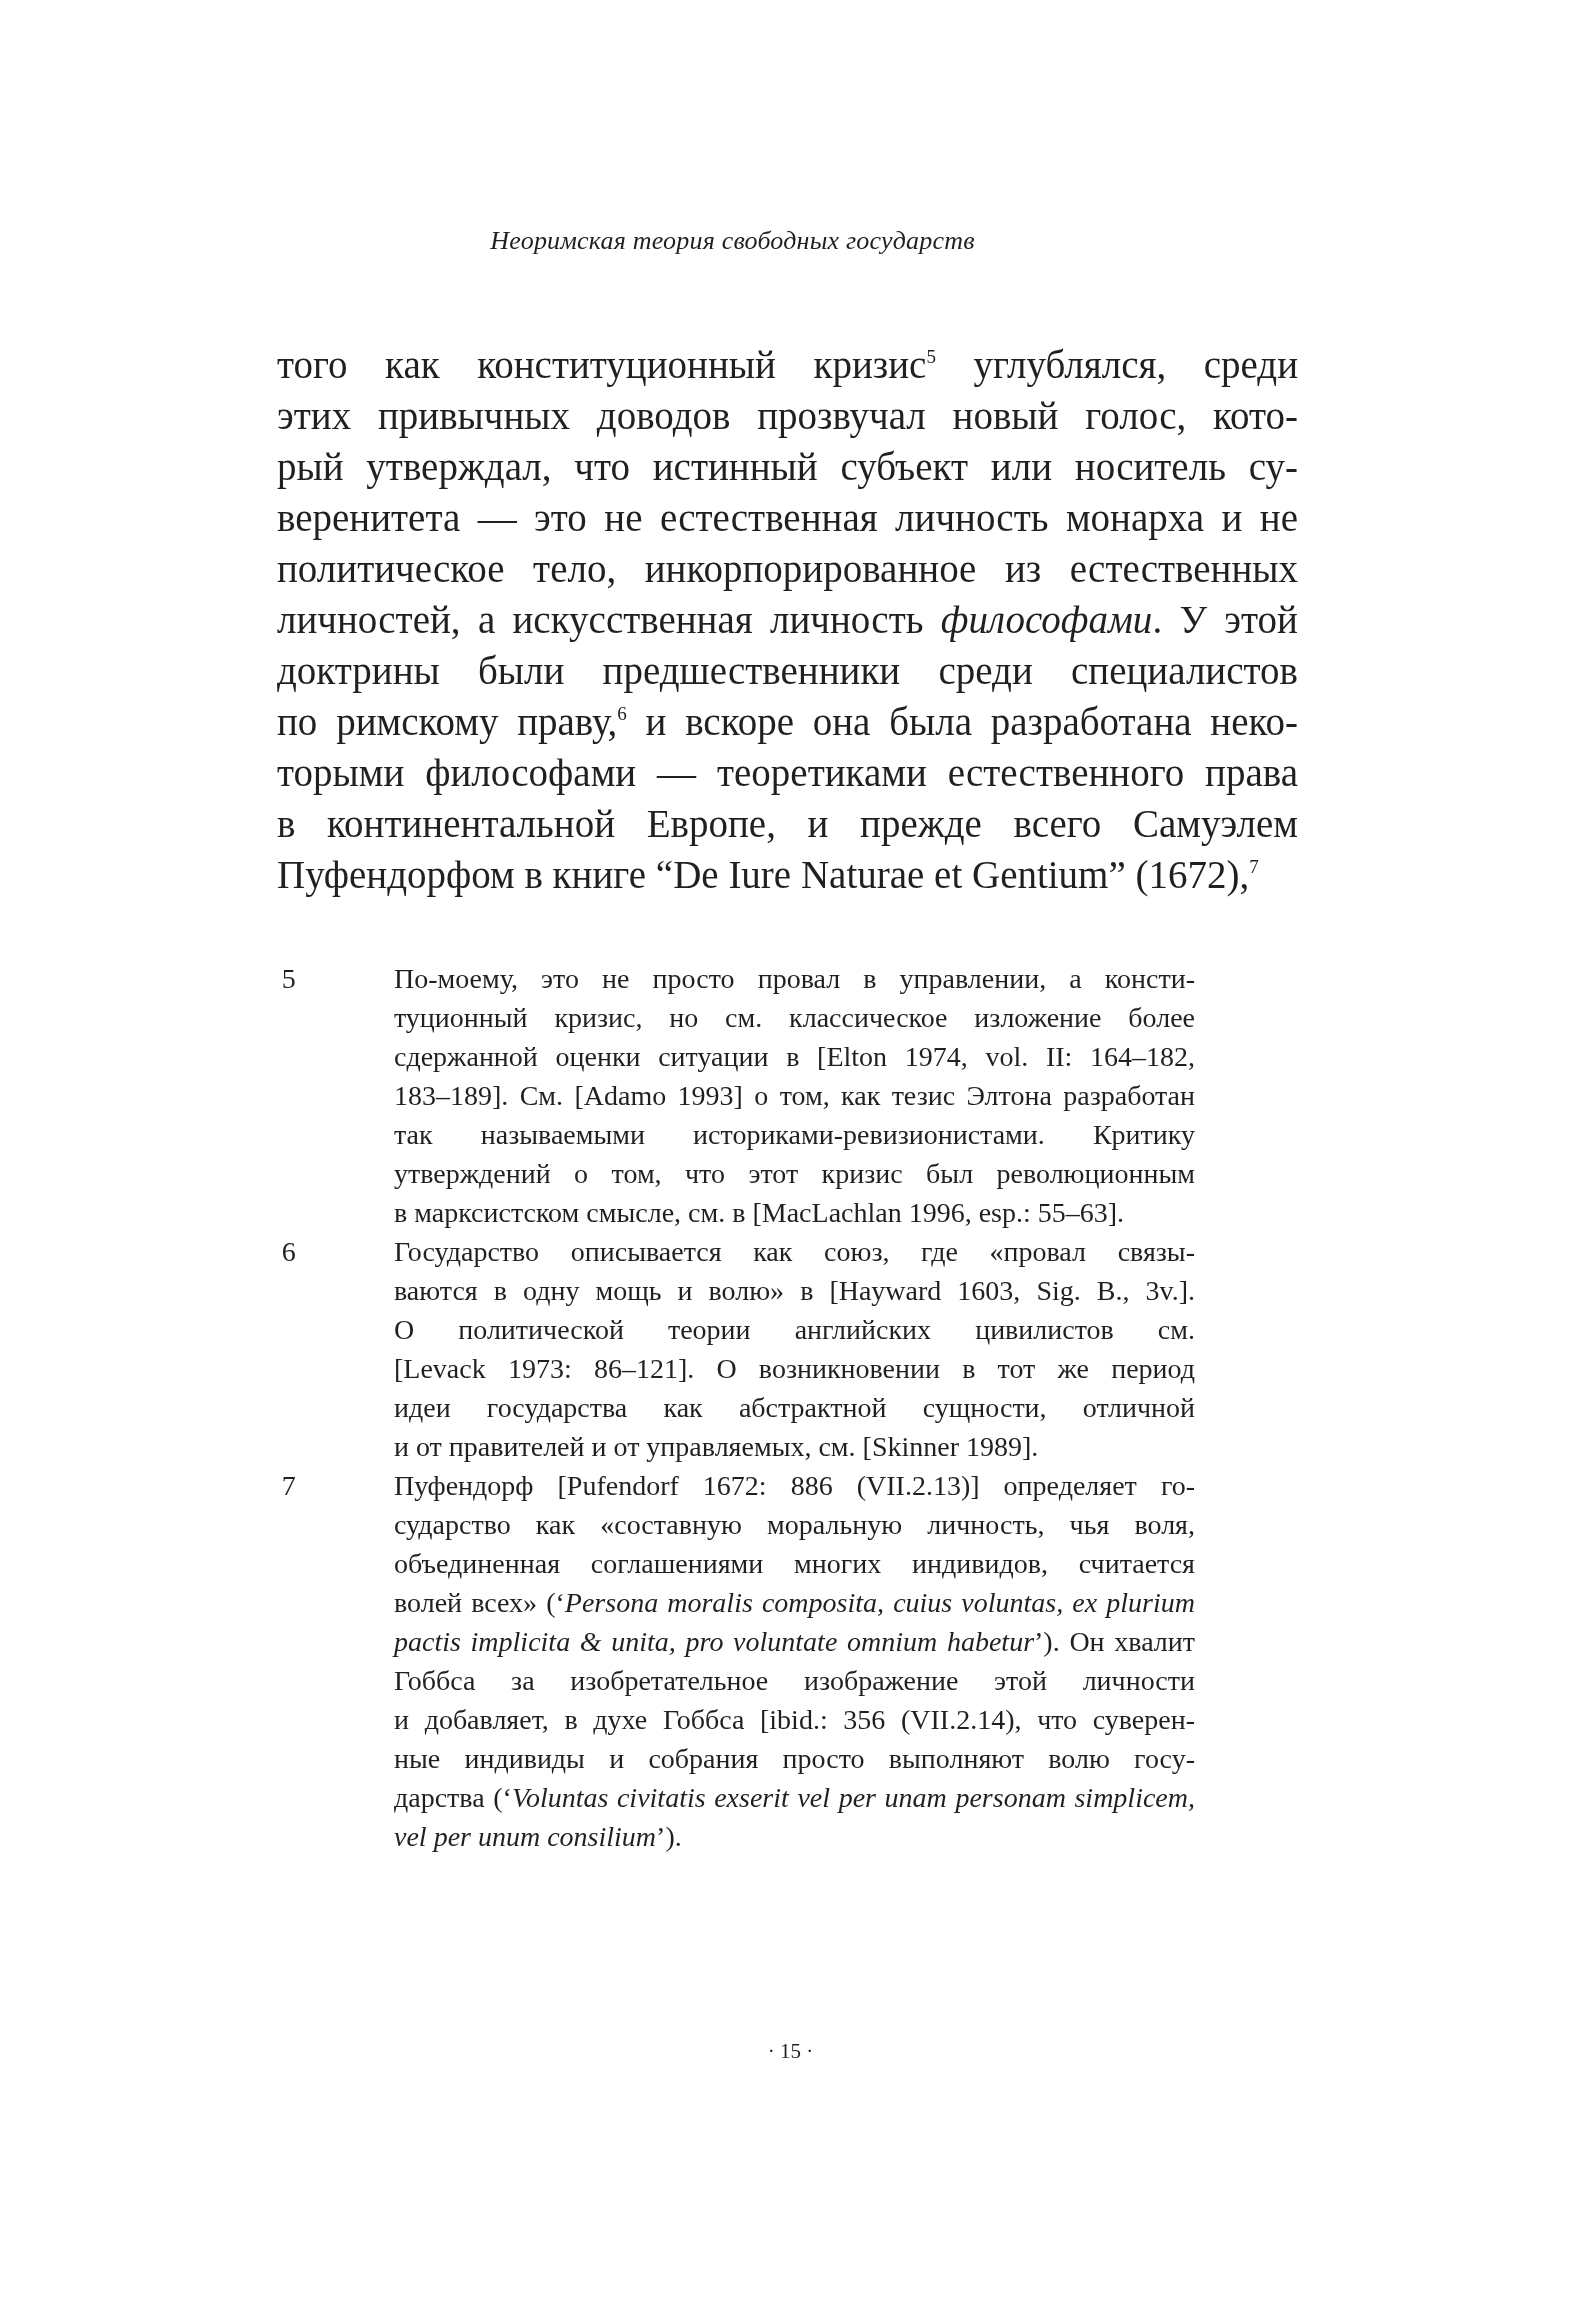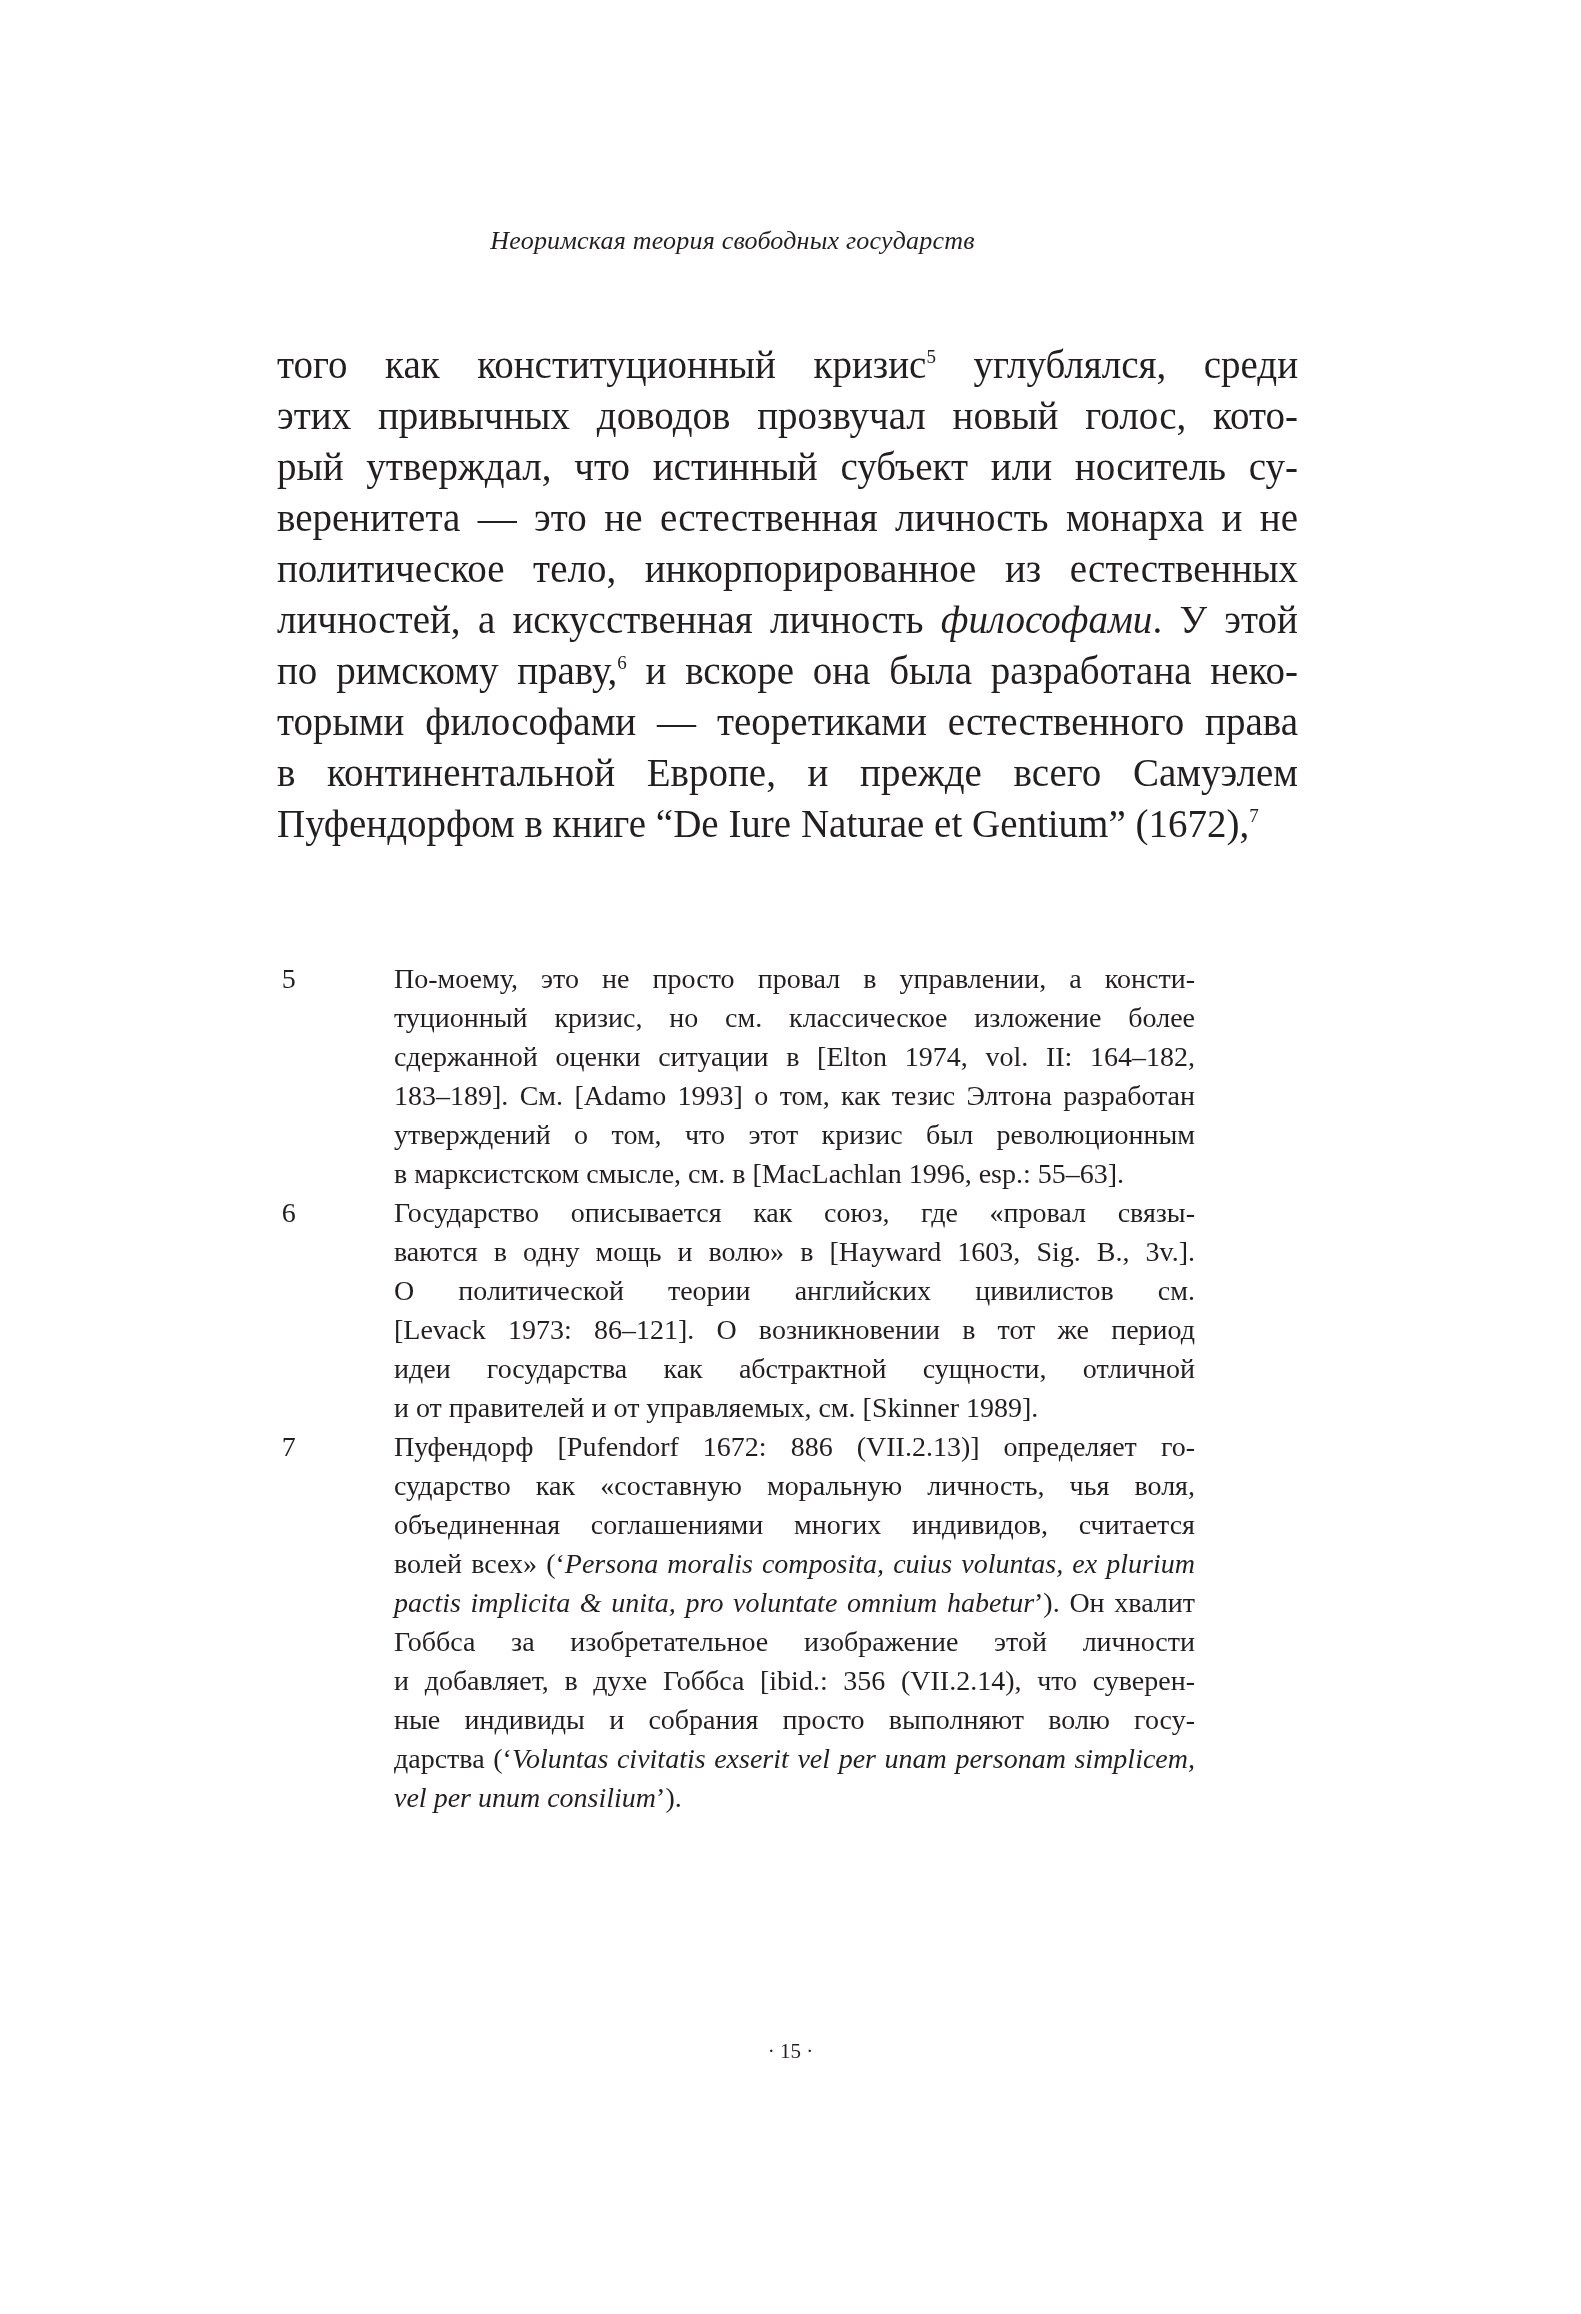--- a/index.html
+++ b/index.html
@@ -27,34 +27,36 @@
 
 <div class="running-head">Неоримская теория свободных государств</div>
 
 <div class="body-text" id="body-text">
     <span class="line">того как конституционный кризис<sup class="fn">5</sup> углублялся, среди</span>
     <span class="line">этих привычных доводов прозвучал новый голос, кото-</span>
     <span class="line">рый утверждал, что истинный субъект или носитель су-</span>
     <span class="line">веренитета — это не естественная личность монарха и не</span>
     <span class="line">политическое тело, инкорпорированное из естественных</span>
     <span class="line">личностей, а искусственная личность <i>философами</i>. У этой</span>
+    <span class="line">доктрины были предшественники среди специалистов</span>
     <span class="line">по римскому праву,<sup class="fn">6</sup> и вскоре она была разработана неко-</span>
     <span class="line">торыми философами — теоретиками естественного права</span>
     <span class="line">в континентальной Европе, и прежде всего Самуэлем</span>
     <span class="line last">Пуфендорфом в книге “De Iure Naturae et Gentium” (1672),<sup class="fn">7</sup></span>
   </div>
 
 <div class="footnotes" id="footnotes">
     <div class="fn-item">
       <span class="fn-num">5</span>
       <div class="fn-text">
         <span class="line">По-моему, это не просто провал в управлении, а консти-</span>
         <span class="line">туционный кризис, но см. классическое изложение более</span>
         <span class="line">сдержанной оценки ситуации в [Elton 1974, vol. II: 164–182,</span>
         <span class="line">183–189]. См. [Adamo 1993] о том, как тезис Элтона разработан</span>
+        <span class="line">так называемыми историками-ревизионистами. Критику</span>
         <span class="line">утверждений о том, что этот кризис был революционным</span>
         <span class="line last">в марксистском смысле, см. в [MacLachlan 1996, esp.: 55–63].</span>
       </div>
     </div>
     <div class="fn-item">
       <span class="fn-num">6</span>
       <div class="fn-text">
         <span class="line">Государство описывается как союз, где «провал связы-</span>
         <span class="line">ваются в одну мощь и волю» в [Hayward 1603, Sig. B., 3v.].</span>
         <span class="line">О политической теории английских цивилистов см.</span>

